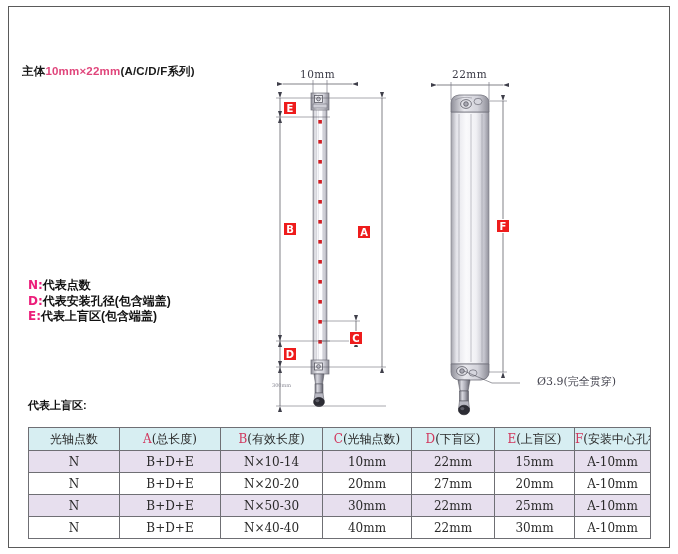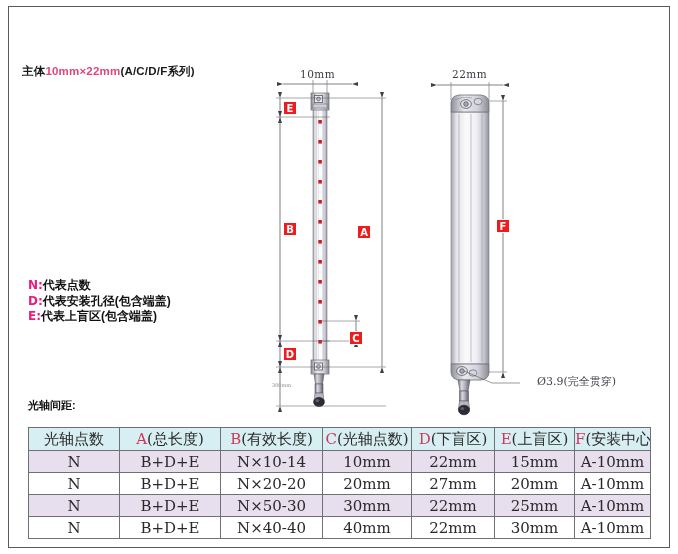--- a/index.html
+++ b/index.html
@@ -103,21 +103,21 @@
     width: 622px;
     border-collapse: collapse;
     table-layout: fixed;
   }
   #spec-table th, #spec-table td {
     border: 1px solid #6f6f74;
     height: 21px;
     text-align: center;
     vertical-align: middle;
     font-family: "DejaVu Serif", "Liberation Serif", serif;
-    font-size: 15px;
+    font-size: 12px;
     color: #2a2a2a;
     padding: 0;
     overflow: hidden;
     white-space: nowrap;
   }
   #spec-table th {
     background: #d7eef2;
     font-weight: normal;
     height: 22px;
   }
@@ -334,21 +334,21 @@
     <div class="tag" style="left:283px; top:347px;">D</div>
     <div class="tag" style="left:496px; top:219px;">F</div>
   </div>
 
   <div id="legend">
     <div class="legend-row"><span class="lt">N</span><span class="lt">:</span><span>代表点数</span></div>
     <div class="legend-row"><span class="lt">D</span><span class="lt">:</span><span>代表安装孔径(包含端盖)</span></div>
     <div class="legend-row"><span class="lt">E</span><span class="lt">:</span><span>代表上盲区(包含端盖)</span></div>
   </div>
 
-  <div id="table-note">光轴间距:</div>
+  <div id="table-note">代表上盲区:</div>
 
   <table id="spec-table">
     <colgroup>
       <col style="width:91px">
         <col style="width:101px">
         <col style="width:102px">
       <col style="width:89px">
         <col style="width:83px">
         <col style="width:80px">
         <col style="width:76px">

